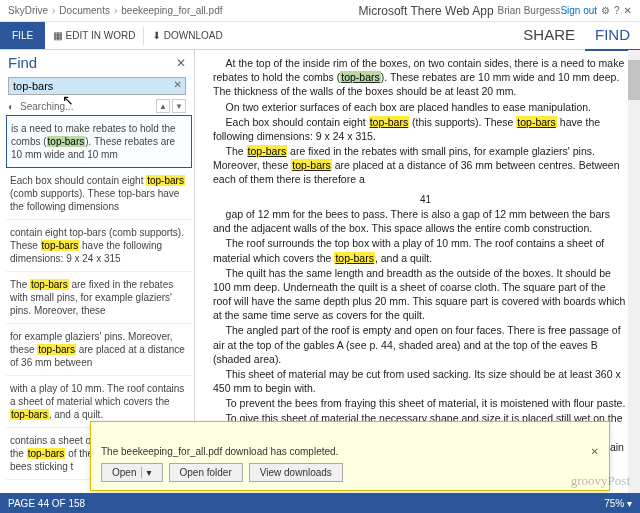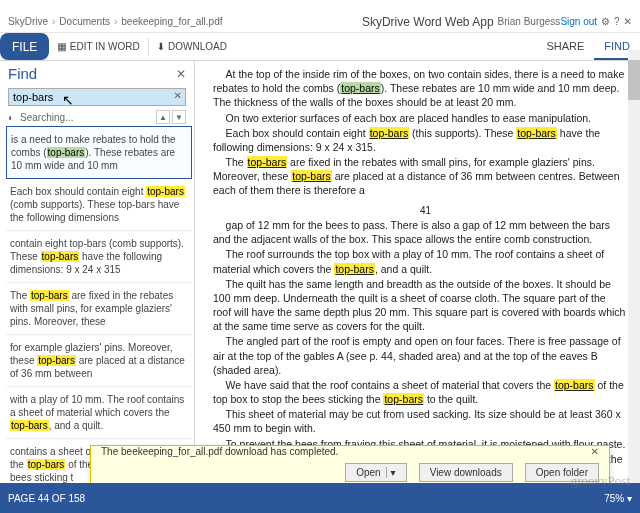--- a/index.html
+++ b/index.html
@@ -1,29 +1,29 @@
 <!DOCTYPE html>
 <html><head>
 <meta charset="utf-8">
 <style>
 * { margin: 0; padding: 0; box-sizing: border-box; font-family: "Segoe UI", Arial, sans-serif; }
 body { width: 640px; height: 513px; overflow: hidden; background: #fff; position: relative; font-size: 11px; }
-.topbar { height: 22px; background: #fff; display: flex; align-items: center; padding: 0 8px; gap: 4px; color: #666; border-bottom: 1px solid #e5e5e5; margin-top: 11px; }
+.topbar { height: 22px; background: #fff; display: flex; align-items: center; padding: 0 8px; gap: 4px; color: #666; border-bottom: 1px solid #e5e5e5; }
 .breadcrumb { display: flex; align-items: center; gap: 4px; flex: 1; font-size: 10px; }
 .breadcrumb span.sep { color: #999; }
 .app-title { font-size: 12px; color: #444; }
 .user-area { display: flex; font-size: 10px; align-items: center; }
 .user-area a { color: #0072c6; text-decoration: none; }
 .win-ctrl { display: flex; gap: 4px; font-size: 10px; color: #666; }
 .ribbon { height: 28px; background: #fff; display: flex; align-items: center; border-bottom: 1px solid #d4d4d4; }
-.file-tab { background: #2b579a; color: #fff; padding: 6px 12px; font-size: 12px; height: 100%; display: flex; align-items: center; border-radius: 8px; }
+.file-tab { background: #2b579a; color: #fff; padding: 6px 12px; font-size: 10px; height: 100%; display: flex; align-items: center; }
 .ribbon-btn { padding: 0 8px; font-size: 10px; color: #444; display: flex; align-items: center; gap: 3px; height: 100%; }
 .ribbon-sep { width: 1px; height: 18px; background: #e0e0e0; }
 .ribbon-tabs { margin-left: auto; display: flex; gap: 0; }
-.ribbon-tab { padding: 6px 10px; font-size: 11px; color: #444; }
+.ribbon-tab { padding: 6px 10px; font-size: 15px; color: #444; }
 .ribbon-tab.active { color: #2b579a; border-bottom: 2px solid #2b579a; }
 .main { display: flex; height: 440px; }
 .find-panel { width: 195px; border-right: 1px solid #d4d4d4; display: flex; flex-direction: column; background: #fff; }
 .find-header { padding: 4px 8px; display: flex; justify-content: space-between; align-items: center; }
 .find-title { font-size: 15px; color: #2b579a; font-weight: normal; }
 .find-close { font-size: 12px; color: #666; cursor: pointer; }
 .find-input-row { padding: 2px 8px; position: relative; }
 .find-input { width: 100%; padding: 2px 18px 2px 4px; border: 1px solid #ababab; font-size: 11px; background: #cde6f7; }
 .find-input-clear { position: absolute; right: 12px; top: 4px; font-size: 10px; color: #666; cursor: pointer; }
 .find-status { padding: 2px 8px; font-size: 10px; color: #666; display: flex; align-items: center; gap: 6px; }
@@ -34,43 +34,43 @@
 .result { padding: 6px 4px; font-size: 10px; line-height: 1.3; color: #444; border-bottom: 1px solid #eee; }
 .result.active { border: 1px solid #2b579a; background: #fafdff; }
 .result mark { background: #ffeb3b; color: #000; padding: 0 1px; }
 .result mark.sel { background: #b9d9a6; }
 .doc { flex: 1; overflow-y: auto; padding: 6px 14px 10px 18px; font-family: "Times New Roman", serif; font-size: 10.5px; line-height: 1.35; color: #222; position: relative; }
 .doc p { text-indent: 1.2em; margin-bottom: 1px; }
 .doc mark { background: #ffeb3b; padding: 0 1px; }
 .doc mark.sel { background: #b9d9a6; }
 .doc u { text-decoration: underline; }
 .page-num { text-align: center; font-size: 10px; margin: 6px 0 60px; text-indent: 0; }
-.statusbar { position: absolute; bottom: 0; left: 0; right: 0; height: 20px; background: #2b579a; color: #fff; display: flex; align-items: center; padding: 15px 8px; font-size: 10px; justify-content: space-between; text-align: right; }
-.notification { position: absolute; bottom: 22px; left: 90px; right: 30px; background: #ffffe1; border: 1px solid #d4c200; padding: 0 10px 8px 10px; font-size: 10px; color: #333; display: flex; flex-direction: column; gap: 6px; box-shadow: 0 2px 6px rgba(0,0,0,0.15); }
+.statusbar { position: absolute; bottom: 0; left: 0; right: 0; height: 20px; background: #2b579a; color: #fff; display: flex; align-items: center; padding: 5px 8px; font-size: 10px; justify-content: space-between; text-align: right; }
+.notification { position: absolute; bottom: 22px; left: 90px; right: 30px; background: #ffffe1; border: 1px solid #d4c200; padding: 24px 10px 8px 10px; font-size: 10px; color: #333; display: flex; flex-direction: column; gap: 6px; box-shadow: 0 2px 6px rgba(0,0,0,0.15); }
 .notif-row { display: flex; justify-content: space-between; align-items: center; }
-.notif-btns { display: flex; gap: 12px; justify-content: flex-end; }
+.notif-btns { display: flex; gap: 6px; }
 .notif-btn { background: #f0f0f0; border: 1px solid #aaa; padding: 3px 10px; font-size: 10px; display: flex; align-items: center; gap: 3px; }
 .notif-close { font-size: 10px; color: #666; cursor: pointer; }
 .watermark { position: absolute; bottom: 24px; right: 10px; font-size: 13px; color: rgba(120,120,120,0.5); font-family: Georgia, serif; }
 .scrolltrack { position: absolute; right: 0; top: 50px; bottom: 20px; width: 12px; background: #f0f0f0; }
 .scrollthumb { position: absolute; right: 0; top: 60px; width: 12px; height: 40px; background: #c2c2c2; }
 .cursor { position: absolute; left: 62px; top: 92px; font-size: 14px; pointer-events: none; }
 </style>
 </head>
 <body>
 
 <div class="topbar">
   <div class="breadcrumb">
     <span>SkyDrive</span>
     <span class="sep">›</span>
     <span>Documents</span>
     <span class="sep">›</span>
     <span>beekeeping_for_all.pdf</span>
   </div>
-  <div class="app-title">SkyDrive Word Web App</div>
+  <div class="app-title">Microsoft There Web App</div>
   <div class="user-area" style="margin-left:auto">
     <span>Brian Burgess</span>
     <a href="#">Sign out</a>
   </div>
   <div class="win-ctrl">
     <span>⚙</span>
     <span>?</span>
     <span>✕</span>
   </div>
 </div>
@@ -124,42 +124,41 @@
   <div class="doc">
     <p><span>At the top of the inside rim of the boxes, on two contain sides, there is a need to make rebates to hold the combs (</span><u><mark class="sel">top-bars</mark></u><span>). These rebates are 10 mm wide and 10 mm deep. The thickness of the walls of the boxes should be at least 20 mm.</span></p>
     <p>On two exterior surfaces of each box are placed handles to ease manipulation.</p>
     <p><span>Each box should contain eight </span><u><mark>top-bars</mark></u><span> (this supports). These </span><u><mark>top-bars</mark></u><span> have the following dimensions: 9 x 24 x 315.</span></p>
     <p><span>The </span><u><mark>top-bars</mark></u><span> are fixed in the rebates with small pins, for example glaziers' pins. Moreover, these </span><u><mark>top-bars</mark></u><span> are placed at a distance of 36 mm between centres. Between each of them there is therefore a</span></p>
     <p class="page-num">41</p>
     <p>gap of 12 mm for the bees to pass. There is also a gap of 12 mm between the bars and the adjacent walls of the box. This space allows the entire comb construction.</p>
     <p><span>The roof surrounds the top box with a play of 10 mm. The roof contains a sheet of material which covers the </span><u><mark>top-bars</mark></u><span>, and a quilt.</span></p>
     <p>The quilt has the same length and breadth as the outside of the boxes. It should be 100 mm deep. Underneath the quilt is a sheet of coarse cloth. The square part of the roof will have the same depth plus 20 mm. This square part is covered with boards which at the same time serve as covers for the quilt.</p>
     <p>The angled part of the roof is empty and open on four faces. There is free passage of air at the top of the gables A (see p. 44, shaded area) and at the top of the eaves B (shaded area).</p>
-    <p><span>We have said that the roof contains a sheet of material that covers the </span><u><mark>top-bars</mark></u><span> of the top box to stop the bees sticking the </span><u><mark>top-bars</mark></u><span> to the quilt.</span></p>
     <p>This sheet of material may be cut from used sacking. Its size should be at least 360 x 450 mm to begin with.</p>
     <p>To prevent the bees from fraying this sheet of material, it is moistened with flour paste.</p>
     <p>To give this sheet of material the necessary shape and size it is placed still wet on the box. When it is dry, it is trimmed following the outer edges of the box. If the final cut of the material is made before wetting it, it will subsequently no longer be possible to obtain the necessary size.</p>
   </div>
 </div>
 
 <div class="scrolltrack"></div>
 <div class="scrollthumb"></div>
 
 <div class="notification">
   <div class="notif-row">
     <span>The beekeeping_for_all.pdf download has completed.</span>
     <span class="notif-close">✕</span>
   </div>
   <div class="notif-btns">
     <div class="notif-btn">
         <span>Open</span>
         <span style="border-left:1px solid #aaa;padding-left:4px;margin-left:2px">▾</span>
       </div>
+    <div class="notif-btn">Open folder</div>
     <div class="notif-btn">View downloads</div>
-    <div class="notif-btn">Open folder</div>
   </div>
 </div>
 
 <div class="statusbar">
   <span>PAGE 44 OF 158</span>
   <span><span>75%</span> ▾</span>
 </div>
 
 <div class="watermark">groovyPost</div>
 <div class="cursor">↖</div>

